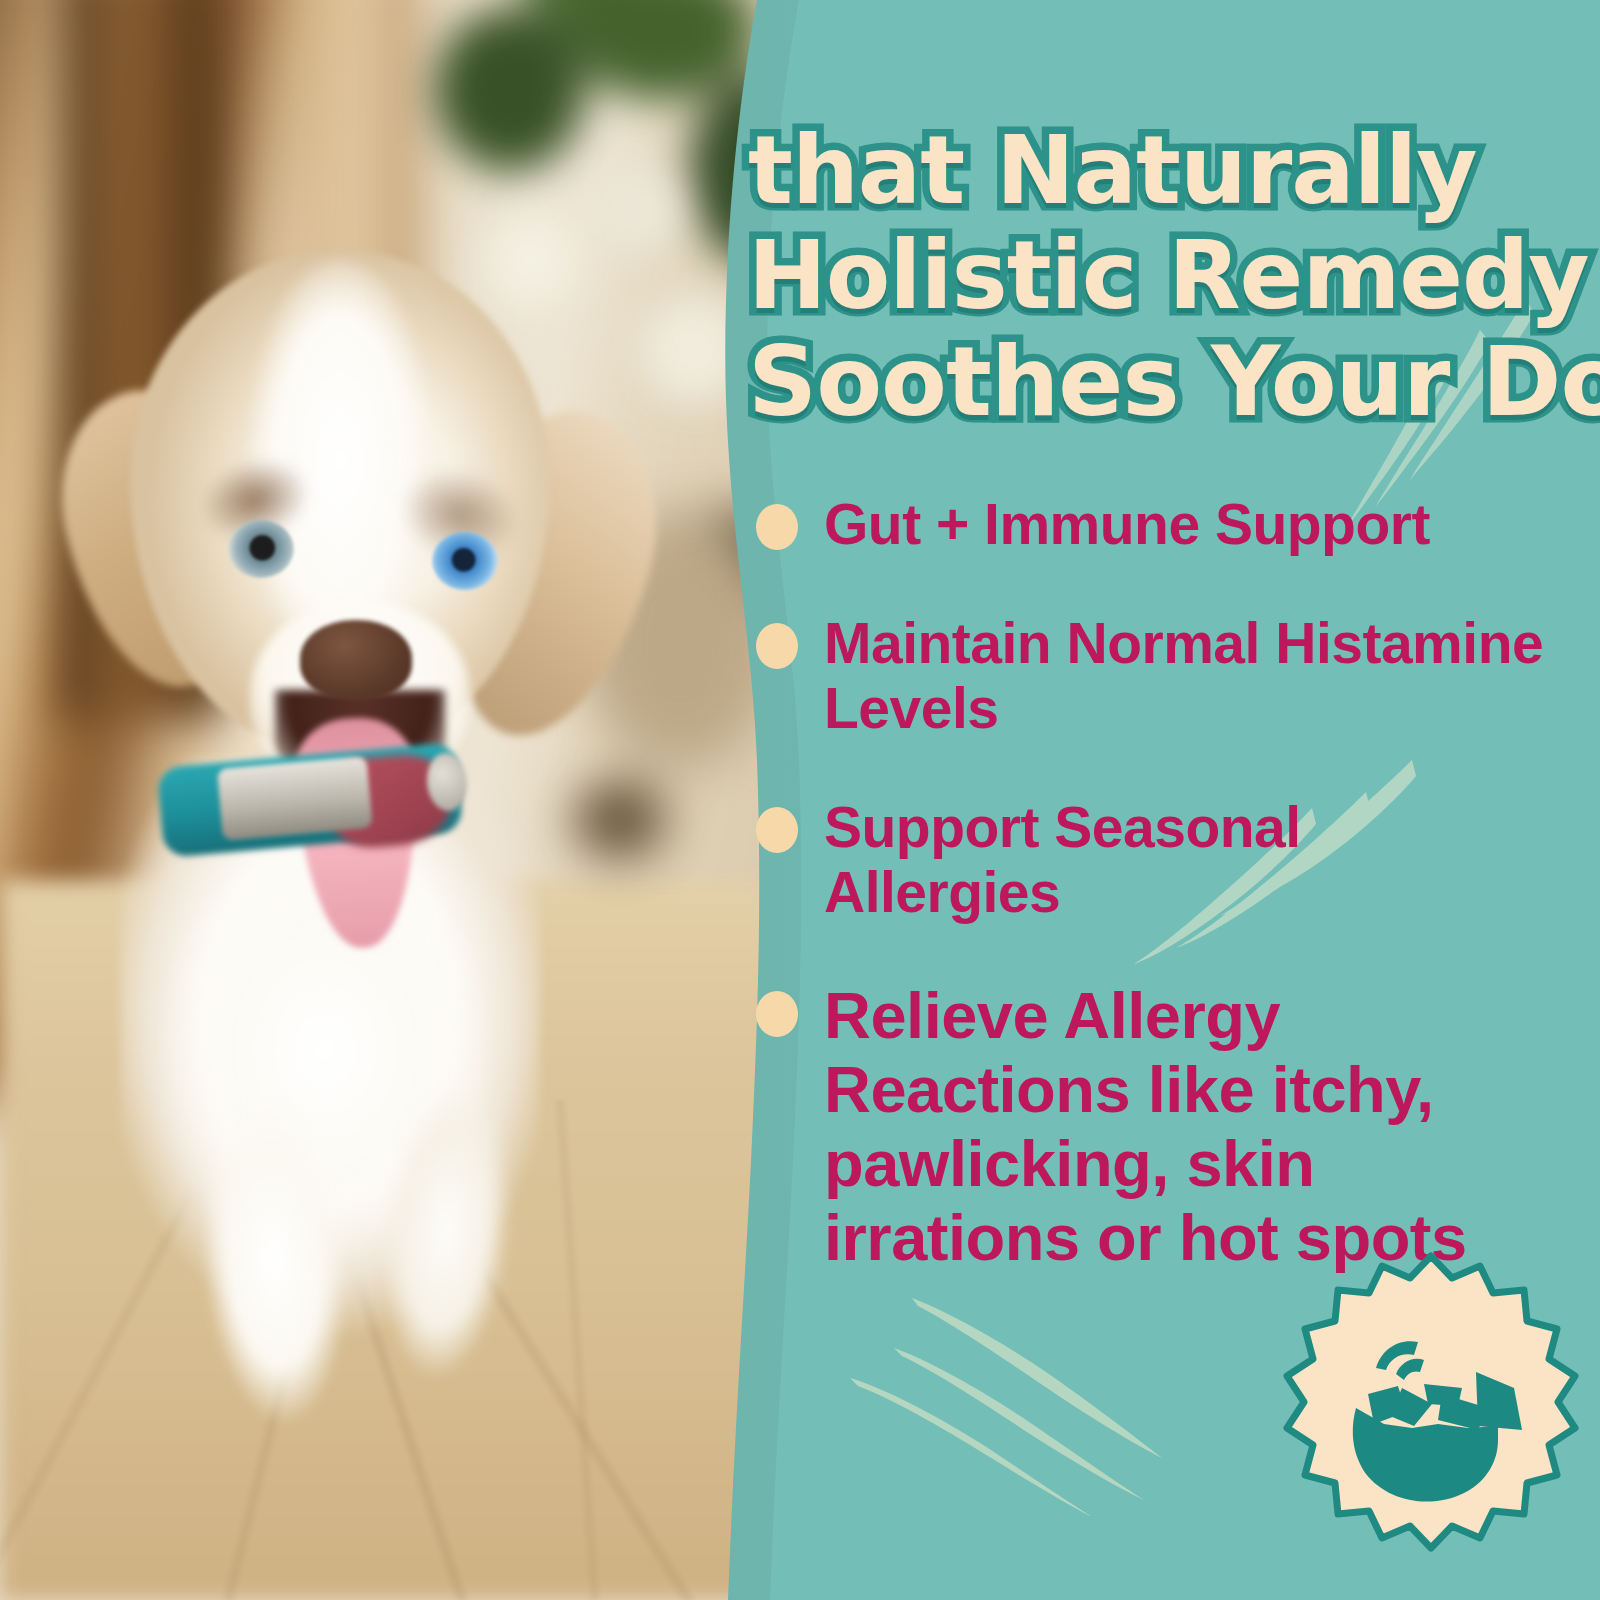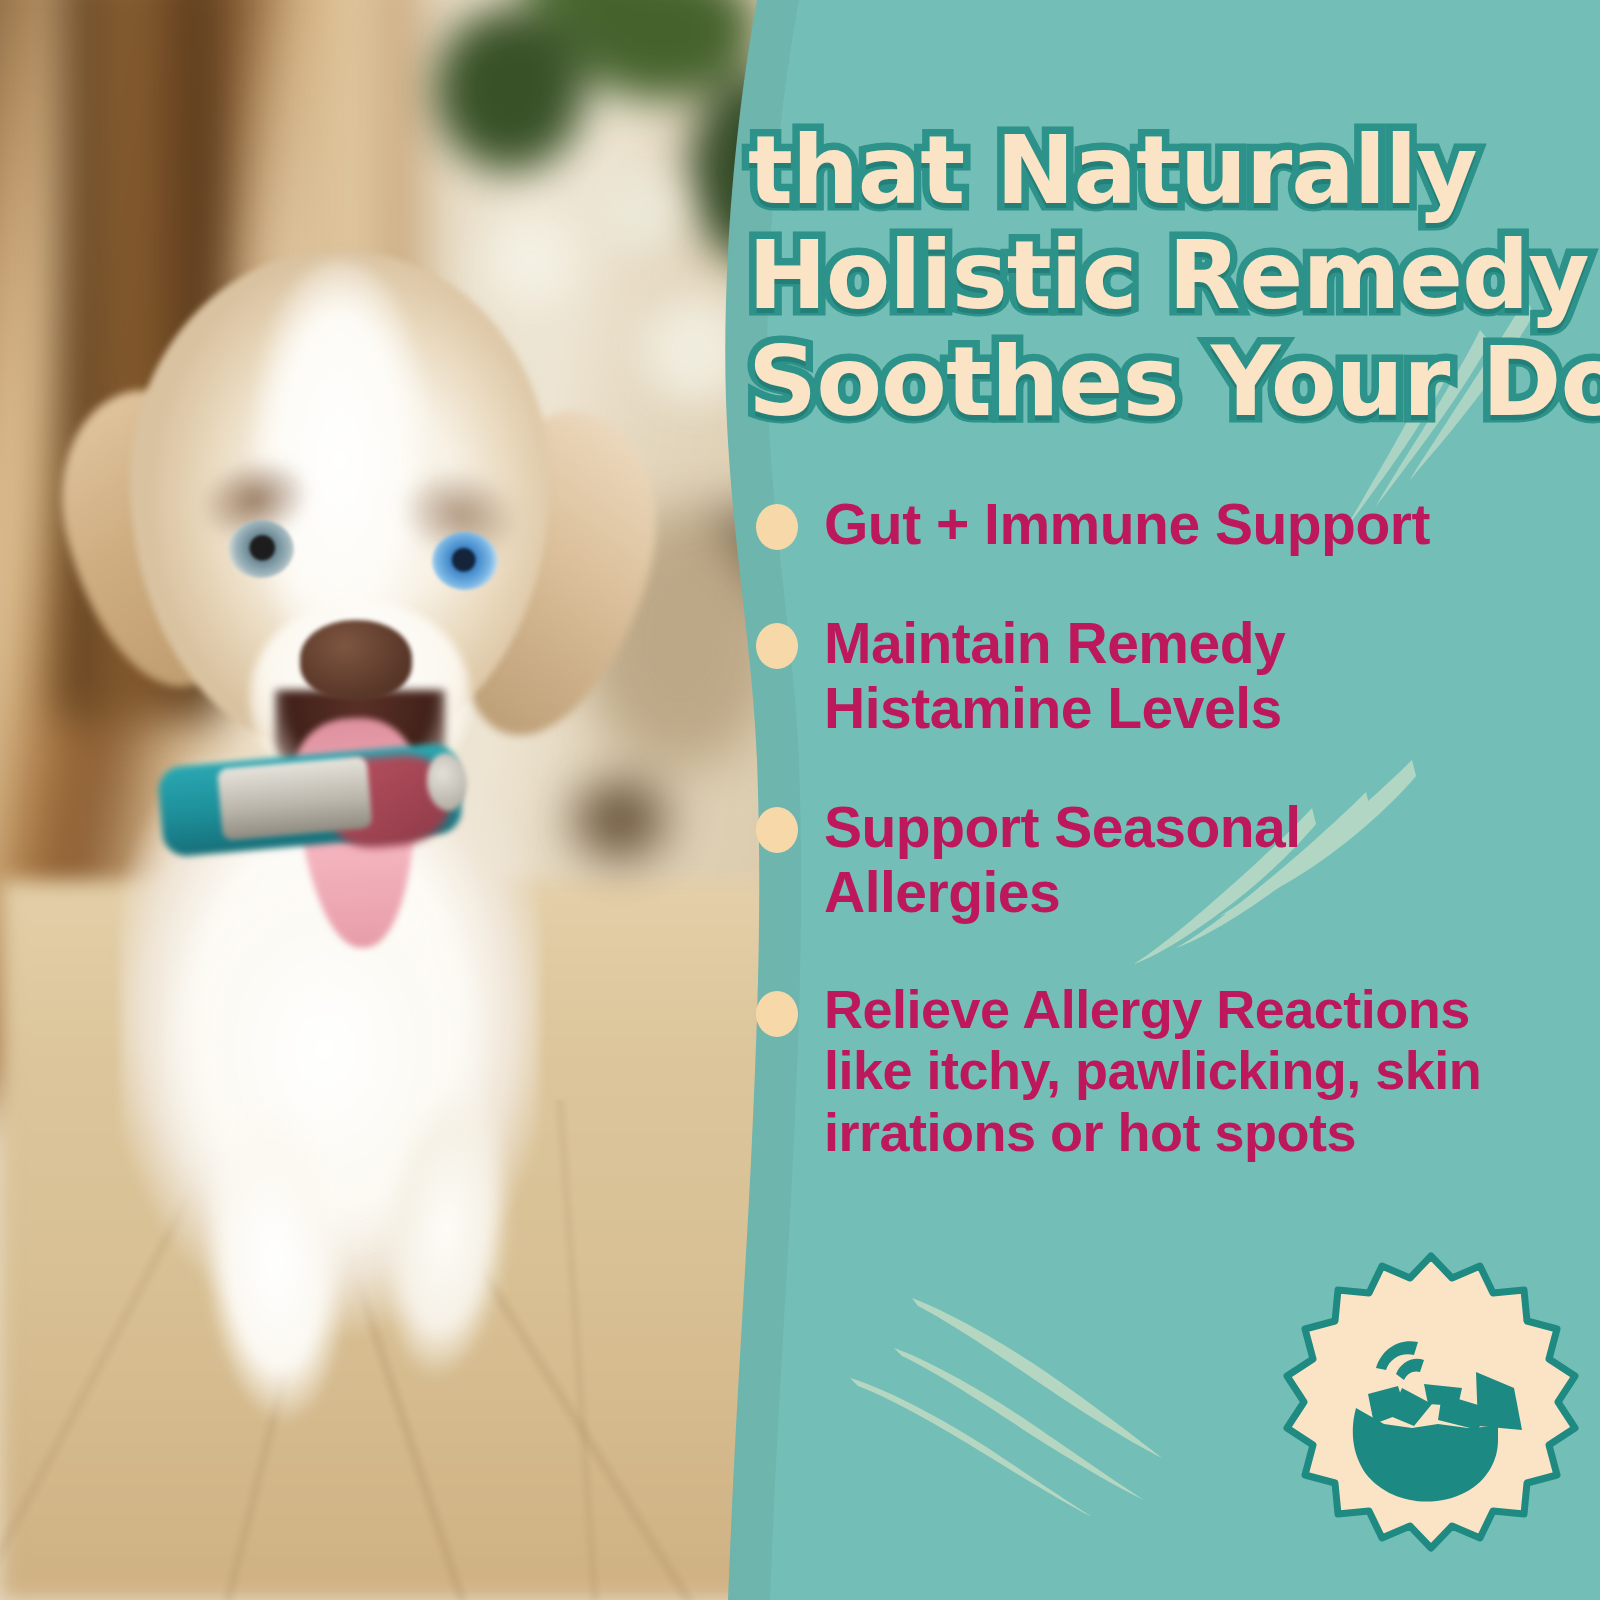--- a/index.html
+++ b/index.html
@@ -319,21 +319,21 @@
   }
   .bullet-text {
     font-family: "Liberation Sans", sans-serif;
     font-weight: bold;
     font-size: 57px;
     line-height: 1.14;
     color: #be185d;
     letter-spacing: -0.5px;
   }
   .bullet-row.r4 { margin-bottom: 0; }
-  .bullet-row.r4 .bullet-text { font-size: 54px; }
+  .bullet-row.r4 .bullet-text { font-size: 65px; }
 
   
   .badge {
     position: absolute;
     left: 1272px;
     top: 1248px;
     width: 318px;
     height: 318px;
   }
   .badge svg { display: block; width: 100%; height: 100%; }
@@ -425,21 +425,21 @@
 
   <div class="bullets">
 
     <div class="bullet-row r1">
       <span class="bullet-dot"></span>
       <span class="bullet-text">Gut + Immune Support</span>
     </div>
 
     <div class="bullet-row r2">
       <span class="bullet-dot"></span>
-      <span class="bullet-text">Maintain Remedy Histamine Levels</span>
+      <span class="bullet-text">Maintain Normal Histamine Levels</span>
     </div>
 
     <div class="bullet-row r3">
       <span class="bullet-dot"></span>
       <span class="bullet-text">Support Seasonal Allergies</span>
     </div>
 
     <div class="bullet-row r4">
       <span class="bullet-dot"></span>
       <span class="bullet-text">Relieve Allergy Reactions like itchy, pawlicking, skin irrations or hot spots</span>

